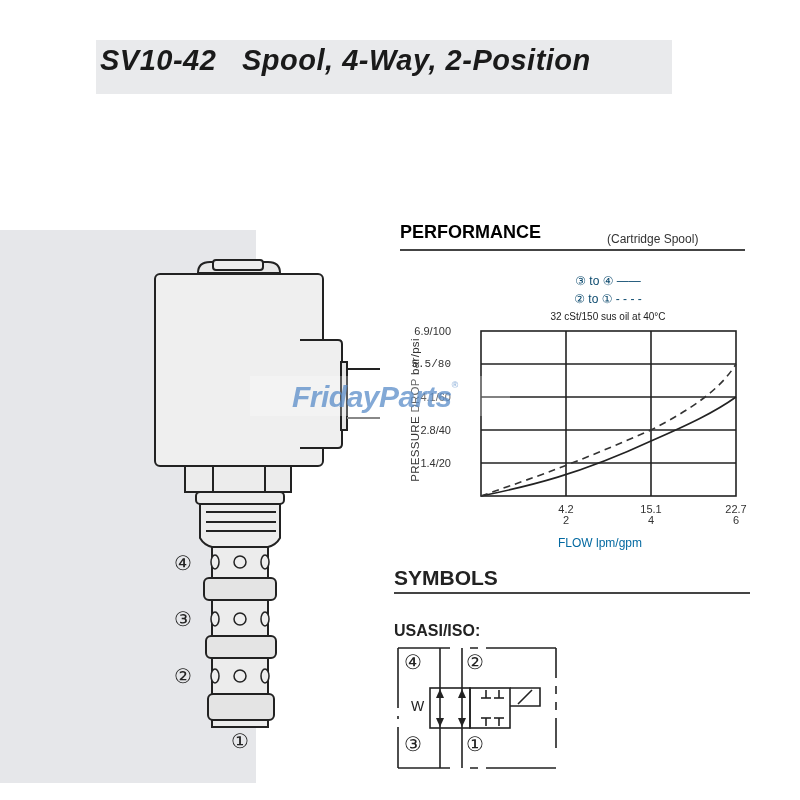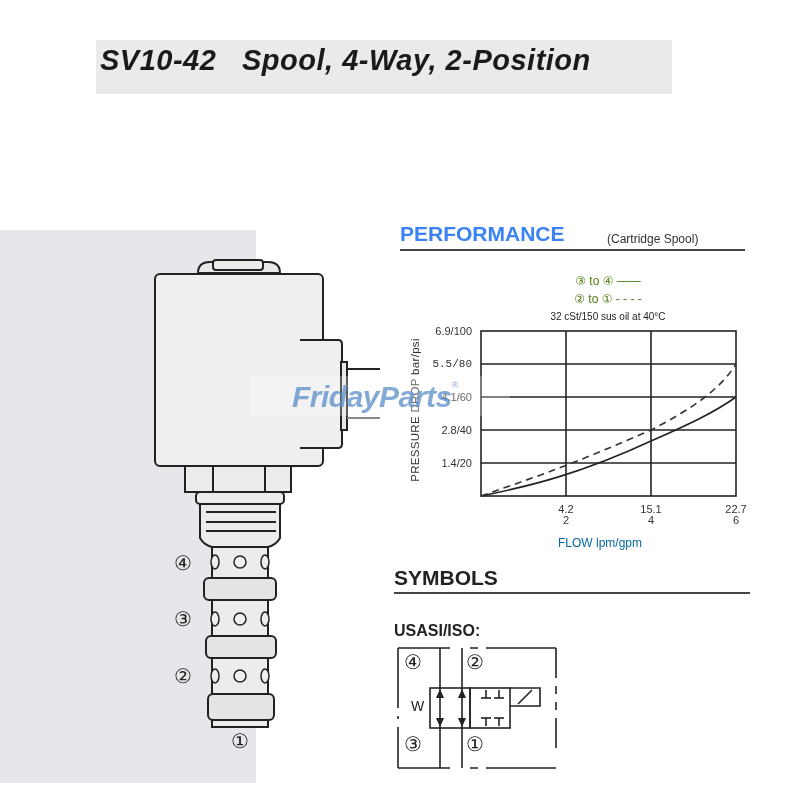--- a/index.html
+++ b/index.html
@@ -4,25 +4,25 @@
 <style>
   html, body { margin:0; padding:0; }
   body { width:800px; height:800px; background:#ffffff; position:relative; overflow:hidden;
          font-family:"Liberation Sans", sans-serif; color:#222; }
   .title-bar { position:absolute; left:96px; top:40px; width:576px; height:54px; background:#e9eaec; }
   .title { position:absolute; left:100px; top:44px; font-size:29px; font-weight:bold; font-style:italic;
            color:#1a1a1a; letter-spacing:0.5px; white-space:pre; }
   .gray-panel { position:absolute; left:0; top:230px; width:256px; height:553px; background:#e6e7ea; }
   .valve-svg { position:absolute; left:0; top:230px; }
   .perf-head { position:absolute; left:400px; top:223px; width:345px; border-bottom:2px solid #444; height:26px; }
-  .perf-title { position:absolute; left:400px; top:222px; font-size:21px; font-weight:bold; color:#3b82f6; }
+  .perf-title { position:absolute; left:400px; top:222px; font-size:18px; font-weight:bold; color:#000000; }
   .perf-sub { position:absolute; left:607px; top:232px; font-size:12px; color:#333; }
-  .legend { position:absolute; left:480px; width:256px; text-align:center; font-size:12px; color:#4d7c0f; }
+  .legend { position:absolute; left:480px; width:256px; text-align:center; font-size:12px; color:#0c4a6e; }
   .oil { position:absolute; left:480px; width:256px; text-align:center; font-size:10px; top:311px; color:#222; }
-  .ytick { position:absolute; width:70px; left:402px; text-align:right; font-size:11px; color:#333; }
+  .ytick { position:absolute; width:70px; left:381px; text-align:right; font-size:11px; color:#333; }
   .xtick { position:absolute; width:40px; text-align:center; font-size:11px; line-height:11px; color:#333; }
   .ylabel { position:absolute; left:330px; top:404px; width:170px; transform:rotate(-90deg); font-size:11.5px;
             text-align:center; color:#333; letter-spacing:0.3px; }
   .xlabel { position:absolute; left:500px; top:536px; width:200px; text-align:center; font-size:12px; color:#0369a1; }
   .chart-svg { position:absolute; left:478px; top:328px; }
   .sym-title { position:absolute; left:394px; top:566px; font-size:21px; font-weight:bold; color:#222; }
   .sym-rule { position:absolute; left:394px; top:592px; width:356px; border-bottom:2px solid #444; }
   .iso-label { position:absolute; left:394px; top:622px; font-size:16px; font-weight:bold; color:#222; }
   .sym-svg { position:absolute; left:392px; top:644px; }
   .port { position:absolute; font-size:20px; color:#222; }

